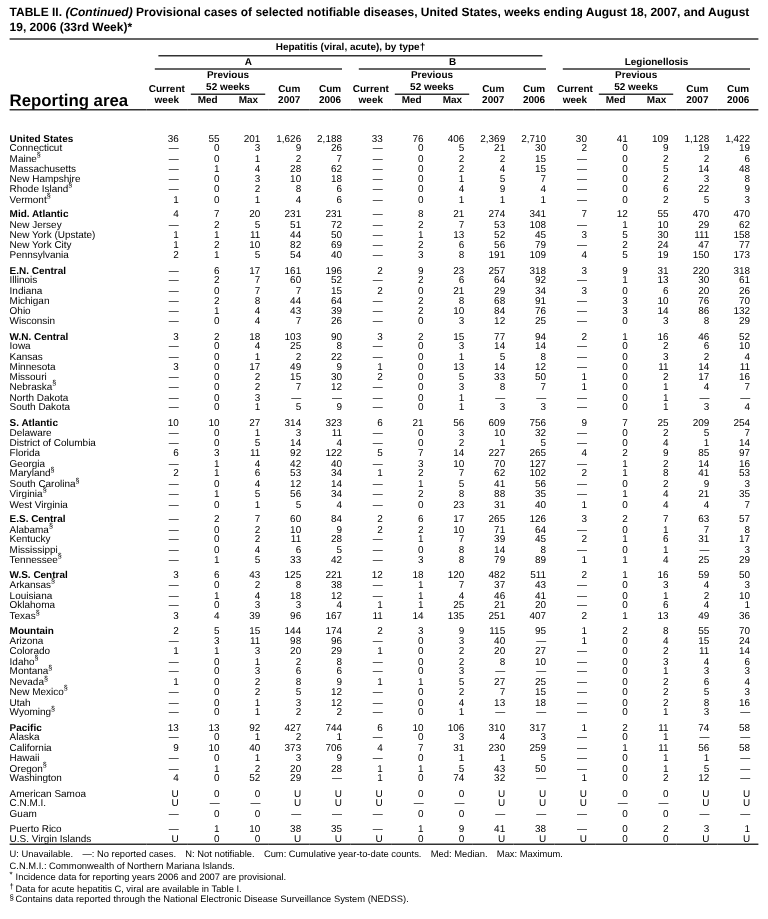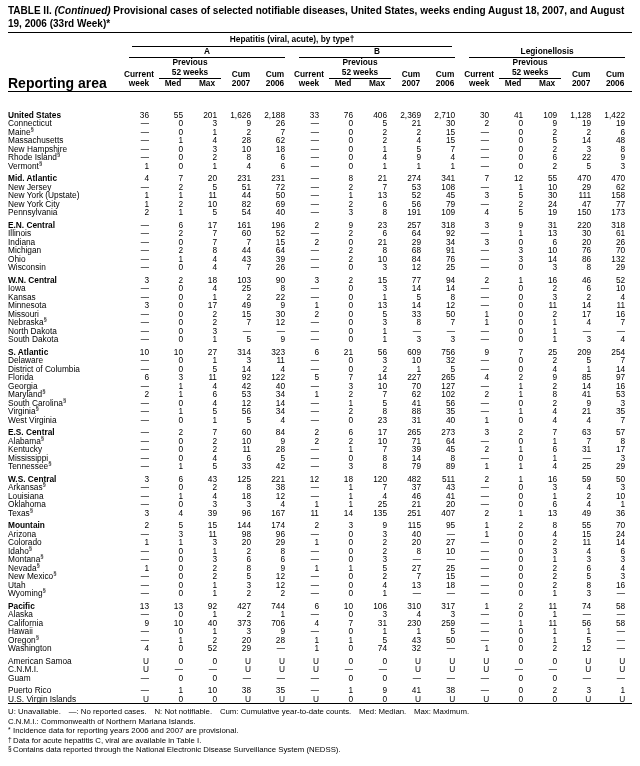--- a/index.html
+++ b/index.html
@@ -779,21 +779,21 @@
           <td class="area">E.S. Central</td>
           <td class="num">—</td>
           <td class="num">2</td>
           <td class="num">7</td>
           <td class="num">60</td>
           <td class="num">84</td>
           <td class="num">2</td>
           <td class="num">6</td>
           <td class="num">17</td>
           <td class="num">265</td>
-          <td class="num">273</td>
+          <td class="num">126</td>
           <td class="num">3</td>
           <td class="num">2</td>
           <td class="num">7</td>
           <td class="num">63</td>
           <td class="num">57</td>
         </tr>
         <tr>
           <td class="area">Alabama<sup>§</sup></td>
           <td class="num">—</td>
           <td class="num">0</td>

